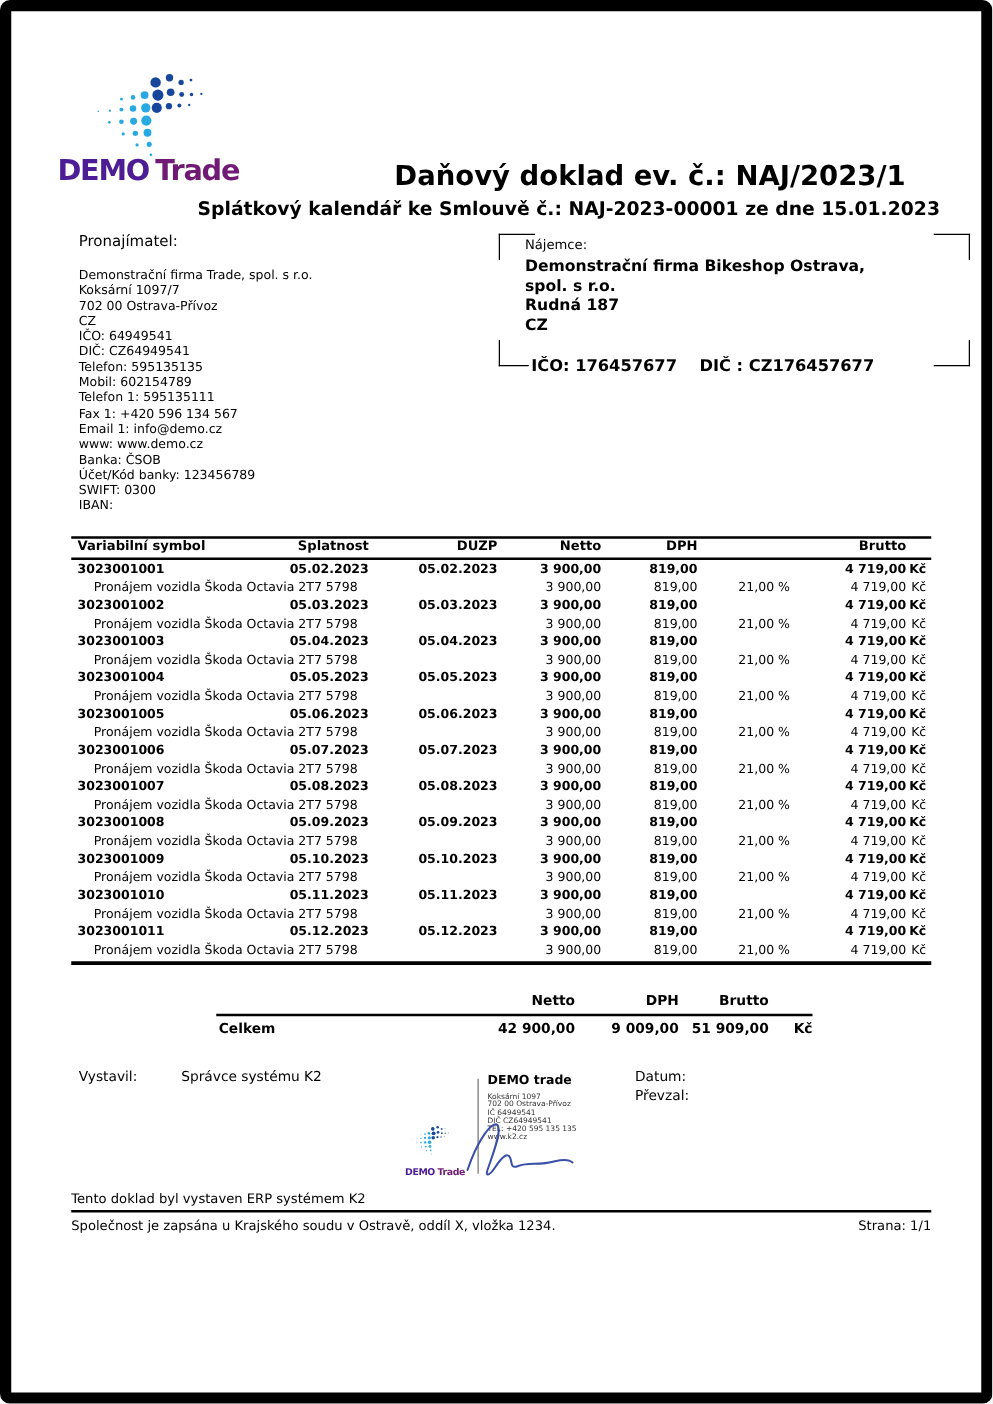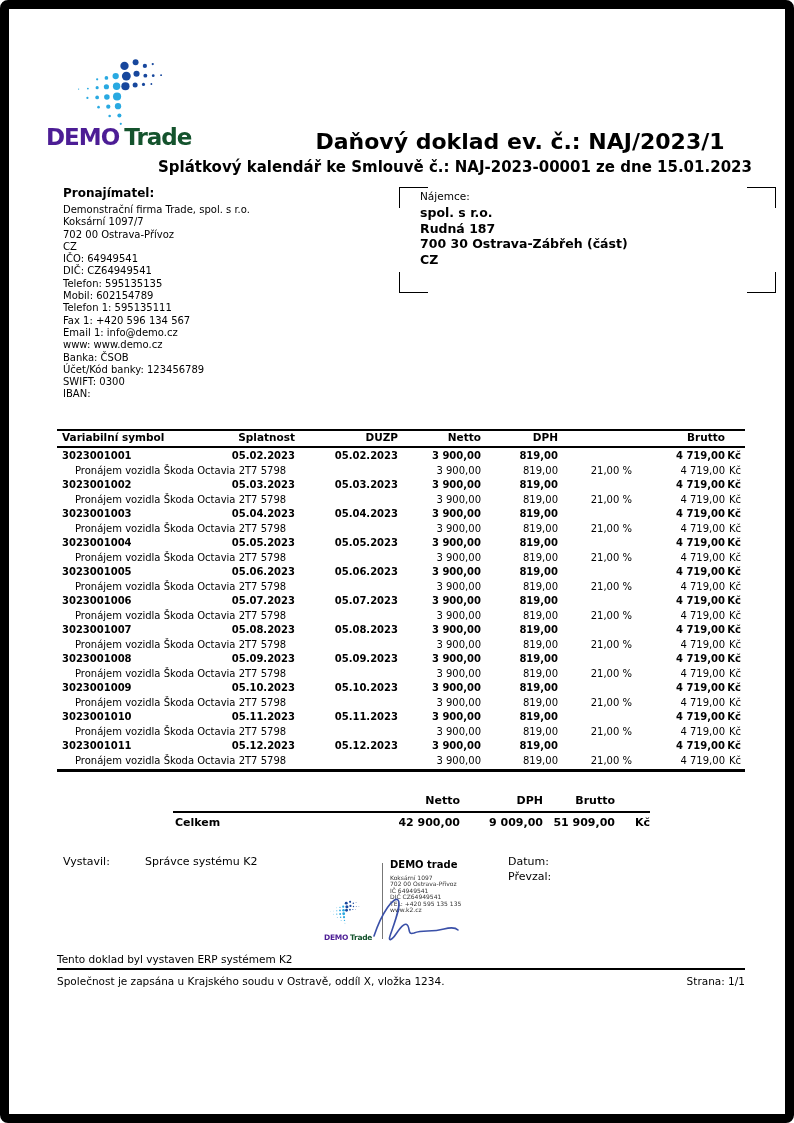--- a/index.html
+++ b/index.html
@@ -7,29 +7,29 @@
     position:relative;width:794px;height:1123px;background:#fff;
     font-family:"DejaVu Sans","Liberation Sans",sans-serif;color:#000;
     overflow:hidden;margin:0 auto;
   }
   .frame{position:absolute;inset:0;border:9px solid #000;border-radius:8px;pointer-events:none;}
   .abs{position:absolute;}
 
   
   .logo-text{position:absolute;left:46px;top:124px;font-size:23px;font-weight:bold;letter-spacing:-1px;white-space:nowrap;}
   .logo-demo{color:#4c1d95;}
-  .logo-trade{color:#14532d;margin-left:5px;}
+  .logo-trade{color:#701a75;margin-left:5px;}
 
   
   .doc-title{position:absolute;left:250px;top:129px;width:540px;text-align:center;font-size:22px;font-weight:bold;white-space:nowrap;}
   .doc-subtitle{position:absolute;left:75px;top:158px;width:760px;text-align:center;font-size:15px;font-weight:bold;white-space:nowrap;}
 
   
   .lessor{position:absolute;left:63px;top:186px;}
-  .lessor-label{font-size:12px;font-weight:bold;margin-bottom:4px;}
+  .lessor-label{font-size:12px;font-weight:normal;margin-bottom:15px;}
   .lessor-lines div{font-size:10px;line-height:12.3px;white-space:nowrap;}
 
   
   .lessee-box{position:absolute;left:399px;top:187px;width:377px;height:106px;}
   .corner{position:absolute;width:28px;height:20px;border:0 solid #000;}
   .corner.tl{left:0;top:0;border-left-width:1.5px;border-top-width:1.5px;}
   .corner.tr{right:0;top:0;border-right-width:1.5px;border-top-width:1.5px;}
   .corner.bl{left:0;bottom:0;border-left-width:1.5px;border-bottom-width:1.5px;}
   .corner.br{right:0;bottom:0;border-right-width:1.5px;border-bottom-width:1.5px;}
   .lessee-label{position:absolute;left:21px;top:3px;font-size:10.5px;}
@@ -183,29 +183,32 @@
   </div>
 
   <div class="lessee-box">
     <div class="corner tl"></div>
     <div class="corner tr"></div>
     <div class="corner bl"></div>
     <div class="corner br"></div>
     <div class="lessee-label">Nájemce:</div>
     <div class="lessee-names">
 
+        <div>Demonstrační firma Bikeshop Ostrava,</div>
 
         <div>spol. s r.o.</div>
 
         <div>Rudná 187</div>
 
-        <div>700 30 Ostrava-Zábřeh (část)</div>
 
         <div>CZ</div>
       </div>
+    <div class="lessee-ids">
+      <span class="ico">IČO: 176457677</span><span class="dic">DIČ : CZ176457677</span>
+    </div>
   </div>
 
   <div class="tline tl-top"></div>
   <div class="thead">
     <span class="cell c-vs">Variabilní symbol</span>
     <span class="cell c-due">Splatnost</span>
     <span class="cell c-duzp">DUZP</span>
     <span class="cell c-netto">Netto</span>
     <span class="cell c-dph">DPH</span>
     <span class="cell c-brutto">Brutto</span>

